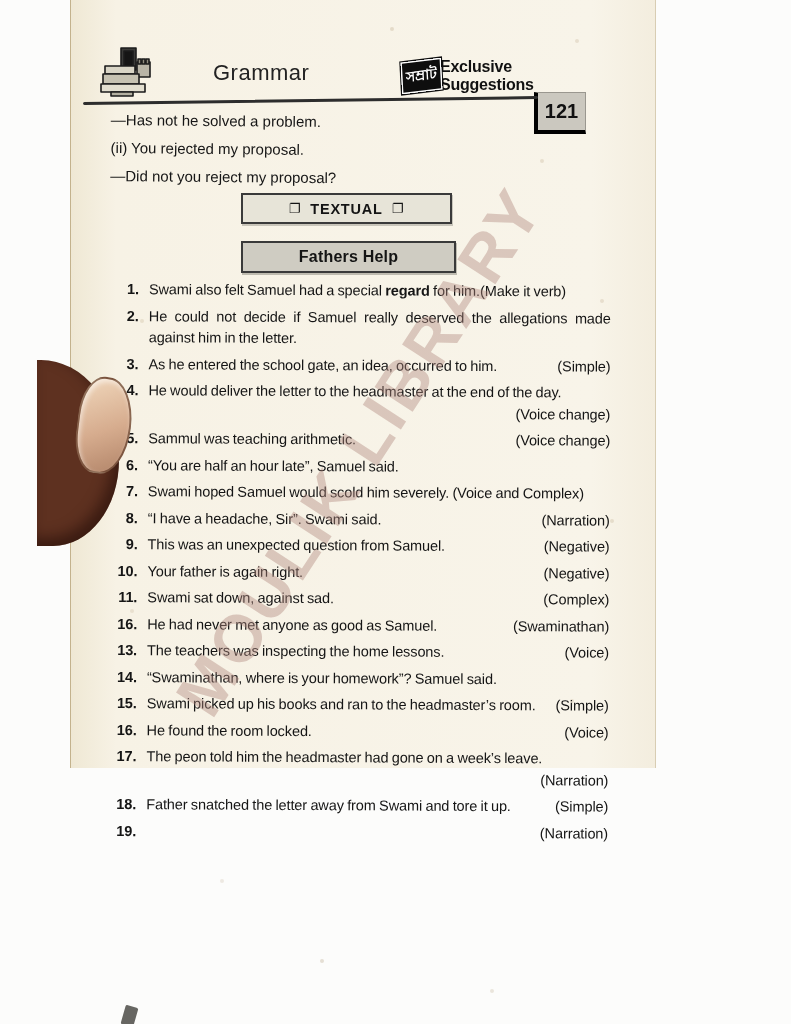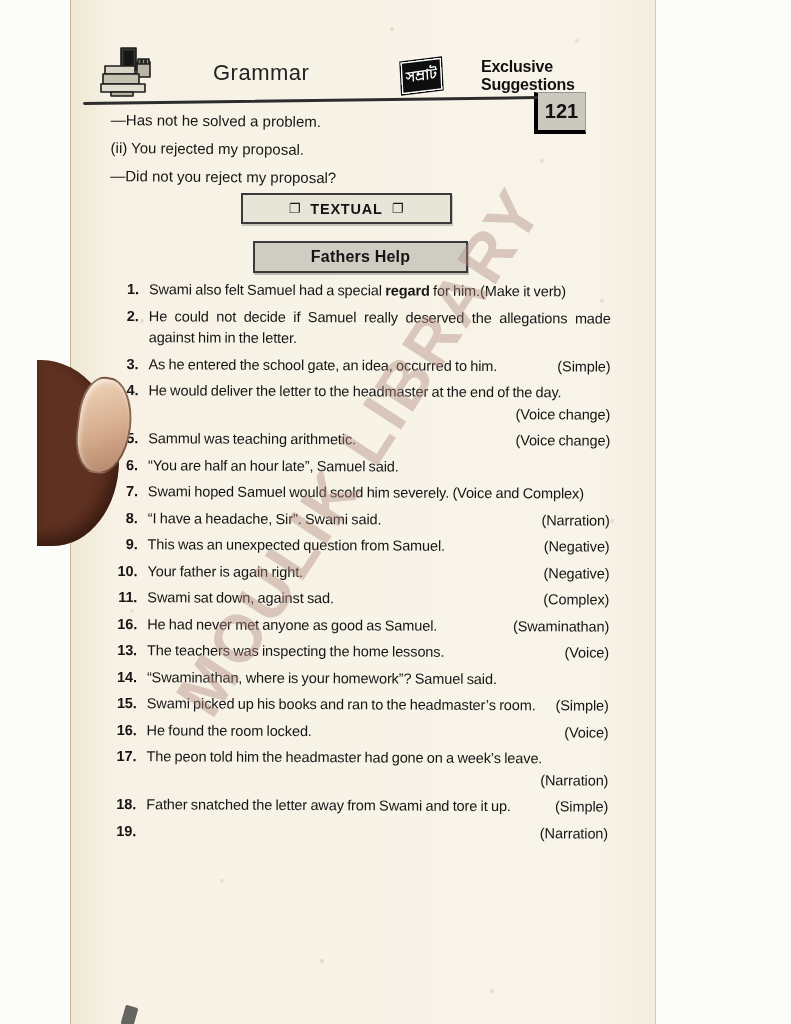--- a/index.html
+++ b/index.html
@@ -4,58 +4,58 @@
 <style>
   * { margin:0; padding:0; box-sizing:border-box; }
   html,body { width:791px; height:1024px; }
   body {
     position:relative; width:791px; height:1024px; overflow:hidden;
     background:#fcfcfb; font-family:"Liberation Sans","DejaVu Sans",sans-serif;
     color:#1c1c1c;
   }
   
   .page {
-    position:absolute; left:70px; top:0; width:586px; height:1024px;
+    position:absolute; left:70px; top:0; width:586px; height:768px;
     background:linear-gradient(90deg,#efe8d4 0px,#f7f2e5 45px,#f8f4e9 520px,#f3edde 586px);
     border-left:1px solid #c3b28d; border-right:1px solid #d8cdb3;
   }
   .speckles{ position:absolute; left:0; top:0; width:2px; height:2px; border-radius:50%;
     box-shadow: 320px 28px 0 1px rgba(140,110,60,.18), 505px 40px 0 1px rgba(140,110,60,.15),
       120px 150px 0 1px rgba(140,110,60,.14), 470px 160px 0 1px rgba(140,110,60,.16),
       530px 300px 0 1px rgba(140,110,60,.15), 70px 320px 0 1px rgba(140,110,60,.14),
       540px 520px 0 1px rgba(140,110,60,.16), 60px 610px 0 1px rgba(140,110,60,.13),
       500px 700px 0 1px rgba(140,110,60,.15), 250px 960px 0 1px rgba(140,110,60,.2),
       420px 990px 0 1px rgba(140,110,60,.16), 150px 880px 0 1px rgba(140,110,60,.13); }
   
   .logo { position:absolute; left:26px; top:46px; width:64px; height:56px; }
   .hdr-title { position:absolute; left:142px; top:60px; font-size:22px; font-weight:500;
     letter-spacing:.5px; color:#222; }
   .brand { position:absolute; left:330px; top:58px; display:flex; align-items:center; }
   .brand-slab { background:#0e0e0e; color:#fff; font-weight:bold; font-size:14px;
     padding:4px 5px; transform:rotate(-7deg) skewX(-4deg); box-shadow:inset 0 0 0 1.5px #fff,0 0 0 1px #0e0e0e;
     margin-right:-2px; position:relative; z-index:2; }
-  .brand-text { font-weight:bold; font-size:16px; line-height:17.5px; color:#111; letter-spacing:-.2px;margin-left:41px; }
+  .brand-text { font-weight:bold; font-size:16px; line-height:17.5px; color:#111; letter-spacing:-.2px; }
   .page-box { position:absolute; left:463px; top:58px; width:52px; height:42px;
     background:#cbc8bf; border-left:4px solid #000; border-bottom:4px solid #000;
     border-top:1px solid #9a978f; border-right:1px solid #9a978f;
     display:flex; align-items:center; justify-content:center;
     font-weight:bold; font-size:20px; color:#111;margin-top:34px; }
   .hdr-rule { position:absolute; left:12px; top:99px; width:455px; height:2.5px;
     background:#2d2d2d; transform:rotate(-.75deg); border-radius:2px; }
   
   .intro { position:absolute; left:40px; top:106px; font-size:15px; line-height:28px;
     color:#161616; transform:rotate(.55deg); transform-origin:left top; }
   
   .box { position:absolute; display:flex; align-items:center; justify-content:center;
     border:2px solid #3a3a3a; color:#141414; }
   .box-textual { left:170px; top:193px; width:211px; height:31px;
     background:#e7e4d8; font-size:14.5px; font-weight:600; letter-spacing:.8px; gap:9px;
     box-shadow:1px 2px 0 rgba(60,60,50,.25); }
   .box-textual .win-icon { font-size:13px; font-weight:bold; }
-  .box-topic { left:182px; top:241px; width:215px; height:32px;
+  .box-topic { left:170px; top:241px; width:215px; height:32px;
     background:#cfccc2; font-size:16px; font-weight:bold; letter-spacing:.2px;
     box-shadow:1px 2px 0 rgba(60,60,50,.3); }
   
   .qlist { position:absolute; left:38px; top:279px; width:502px;
     transform:rotate(.3deg); transform-origin:left top; }
   .item { display:flex; margin-bottom:5px; font-size:14.5px; line-height:21.5px;
     letter-spacing:-.1px; word-spacing:-.6px; color:#151515; }
   .item .num { width:30px; min-width:30px; font-weight:bold; text-align:right; margin-right:10px; }
   .item .body { flex:1; }
   .item .body.justify { text-align:justify; }

